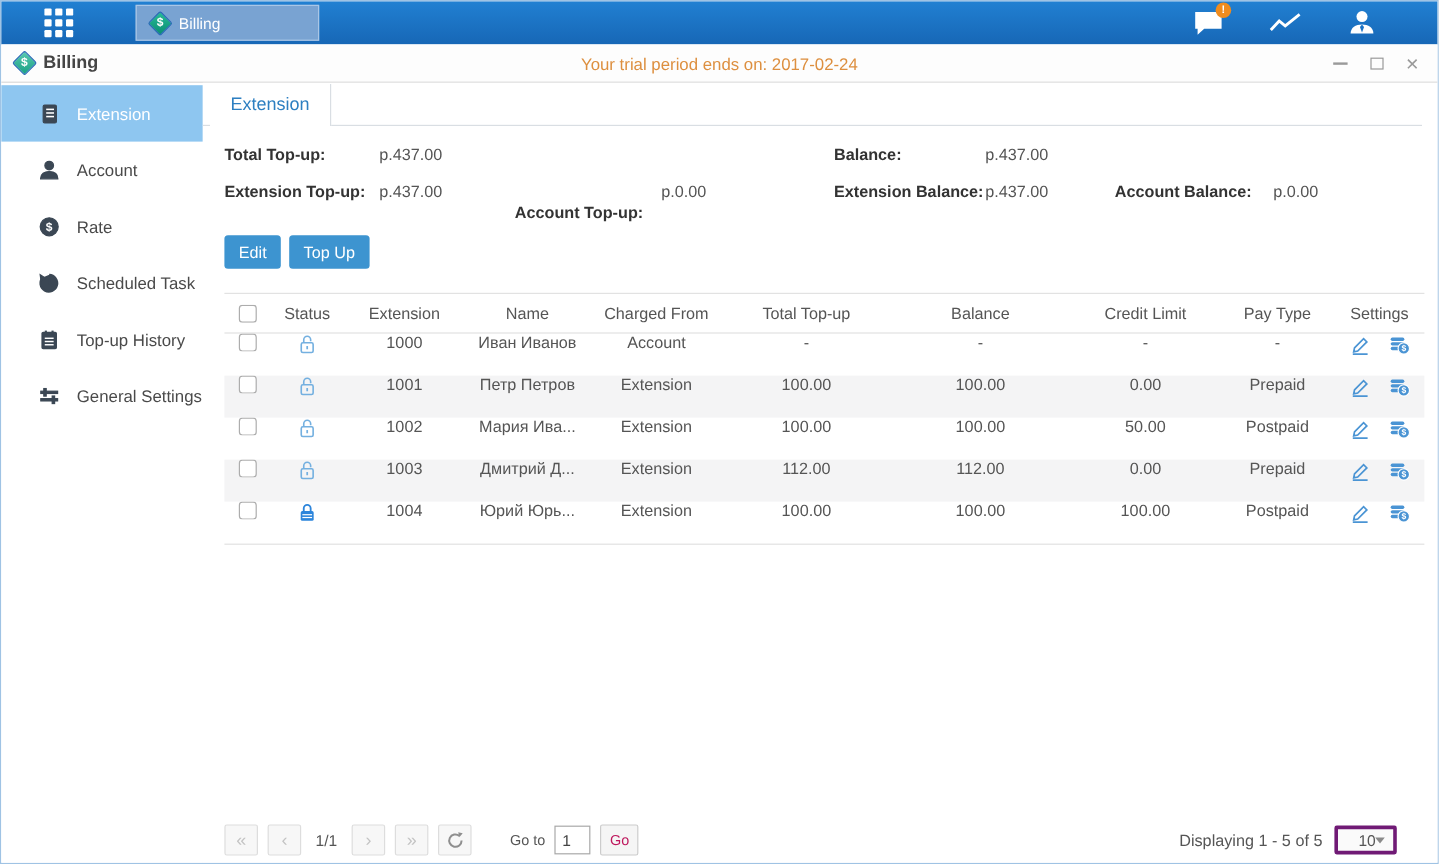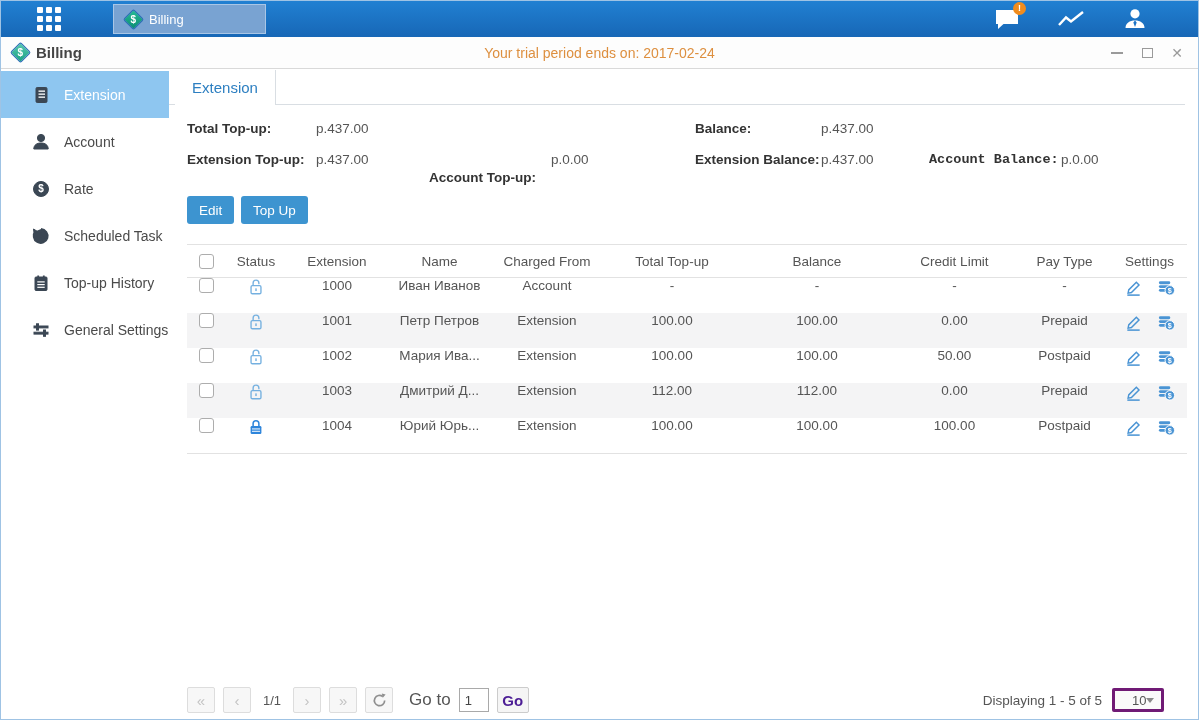--- a/index.html
+++ b/index.html
@@ -64,23 +64,23 @@
   .c-balance{width:150px;} .c-credit{width:125px;} .c-pay{width:95px;}
   .c-op{width:75px;display:flex;justify-content:center;gap:14px;align-items:center;}
   .checkbox { width:15px; height:15px; border:1px solid #adadad; border-radius:3px; background:#fff; cursor:pointer; }
   .lock { width:18px; height:18px; cursor:pointer; }
   .op-icon { width:19px; height:19px; cursor:pointer; }
 
   
   .paging { position:absolute; left:18px; top:617px; height:28px; display:flex; align-items:center; gap:8px; font-size:13px; color:#555; }
   .pgbtn { width:28px; height:26px; border:1px solid #ddd; background:#f7f7f7; border-radius:2px; color:#c3c3c3; display:flex; align-items:center; justify-content:center; font-size:15px; cursor:pointer; }
   .pg-ind { margin:0 4px; color:#555; }
-  .goto-label { margin-left:8px; font-size:17px; }
+  .goto-label { margin-left:24px; font-size:12px; }
   .goto-input { width:30px; height:24px; border:1px solid #a9a9a9; font-size:13px; font-family:inherit; padding-left:5px; color:#444; }
-  .go-btn { width:32px; height:26px; border:1px solid #ccc; background:#f5f5f5; border-radius:2px; font-size:15px; font-family:inherit; color:#4c1d95; cursor:pointer;font-weight:bold; }
+  .go-btn { width:32px; height:26px; border:1px solid #ccc; background:#f5f5f5; border-radius:2px; font-size:12px; font-family:inherit; color:#be185d; cursor:pointer; }
   .paging-right { position:absolute; right:34px; top:617px; height:28px; display:flex; align-items:center; gap:10px; font-size:13.5px; color:#555; }
   .page-size { width:52px; height:24px; border:3px solid #701a75; background:#fafafa; border-radius:2px; display:flex; align-items:center; justify-content:space-between; padding:0 17px; font-size:13px; color:#555; cursor:pointer; }
   .caret { width:0; height:0; border-left:4px solid transparent; border-right:4px solid transparent; border-top:5px solid #8a8a8a; }
 </style>
 </head>
 <body>
 
 <div class="window">
 
   <div class="topbar">
@@ -206,21 +206,21 @@
       <span class="lbl" style="left:18px;  top:52px;">Total Top-up:</span>
       <span class="val" style="left:147px; top:52px;">p.437.00</span>
       <span class="lbl" style="left:526px; top:52px;">Balance:</span>
       <span class="val" style="left:652px; top:52px;">p.437.00</span>
       <span class="lbl" style="left:18px;  top:83px;">Extension Top-up:</span>
       <span class="val" style="left:147px; top:83px;">p.437.00</span>
       <span class="lbl" style="left:260px; top:83px;margin-top:18px;">Account Top-up:</span>
       <span class="val" style="left:382px; top:83px;">p.0.00</span>
       <span class="lbl" style="left:526px; top:83px;">Extension Balance:</span>
       <span class="val" style="left:652px; top:83px;">p.437.00</span>
-      <span class="lbl" style="left:760px; top:83px;font-family:Liberation Mono, monospace;">Account Balance:</span>
+      <span class="lbl" style="left:760px; top:83px;">Account Balance:</span>
       <span class="val" style="left:892px; top:83px;">p.0.00</span>
 
       <button class="btn-blue" style="left:18px;">Edit</button>
       <button class="btn-blue" style="left:72px;">Top Up</button>
 
       <div class="table">
         <div class="thead">
           <div class="cell c-cb">
               <span class="checkbox"></span>
             </div>

